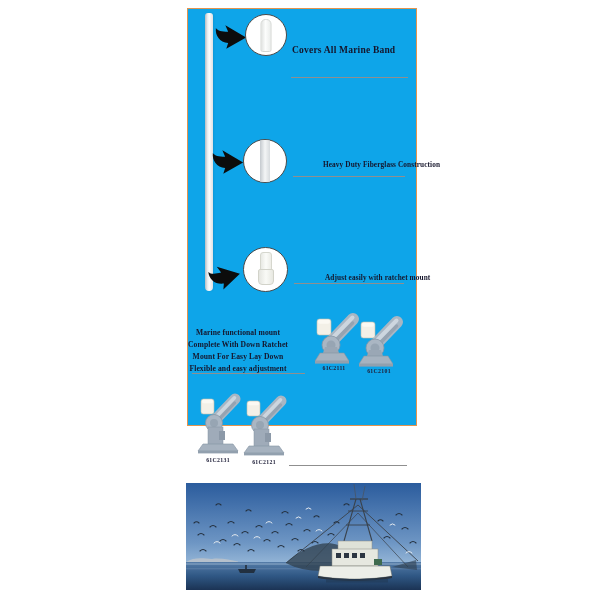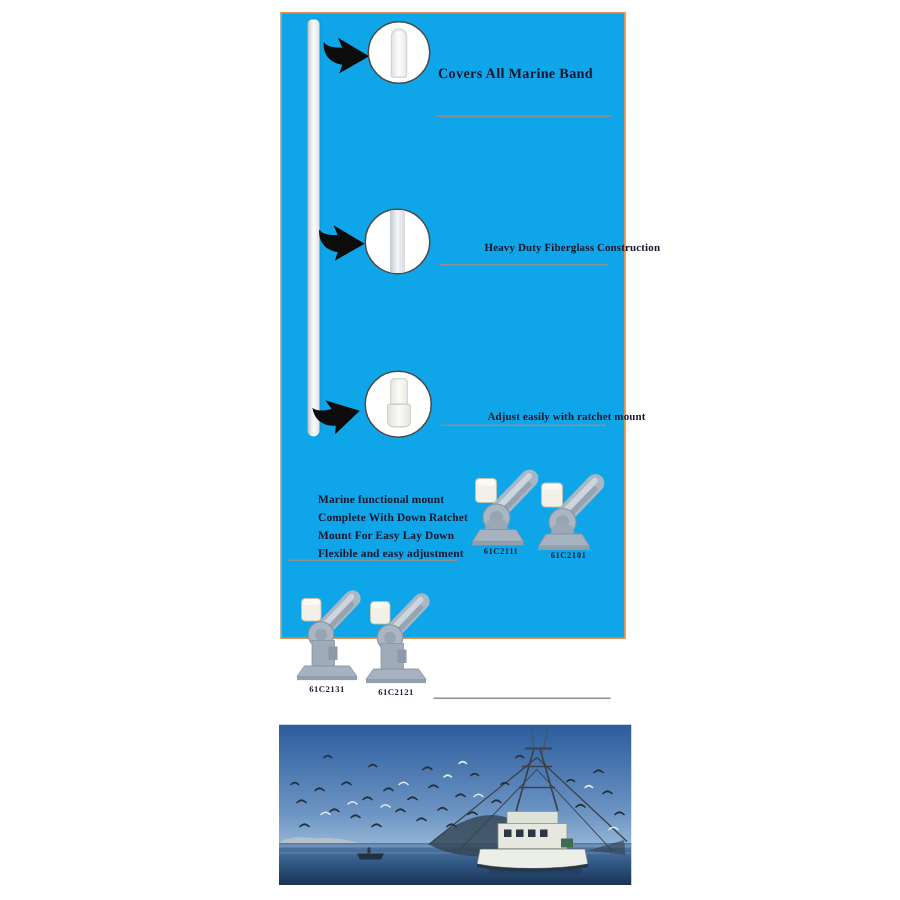--- a/index.html
+++ b/index.html
@@ -94,21 +94,21 @@
   <svg class="abs arrow a3" viewBox="0 0 36 28">
     <path d="M2,5 C1,13 6,20 15,21 L13,27 L34,15 L12,2 L15,9 C8,9 4,8 2,5 Z" fill="#0c0c0c"></path>
   </svg>
   <div class="abs circle c3">
     <div class="ferrule-top"></div>
     <div class="ferrule-bottom"></div>
   </div>
   <div class="abs t-sm" style="left:104px;top:263px;">Adjust easily with ratchet mount</div>
   <div class="abs underline" style="left:106px;top:274px;width:110px;"></div>
 
-  <div class="abs t-md" style="left:24px;top:318px;">
+  <div class="abs t-md" style="left:0;top:318px;text-align:center;">
     <div>Marine functional mount</div>
     <div>Complete With Down Ratchet</div>
     <div>Mount For Easy Lay Down</div>
     <div>Flexible and easy adjustment</div>
   </div>
   <div class="abs underline" style="left:4px;top:364px;width:113px;"></div>
 
   <svg class="abs" style="left:121px;top:300px;" width="50" height="56" viewBox="0 0 50 56">
     <line x1="21" y1="34" x2="44" y2="10" stroke="#a9b6c3" stroke-width="12" stroke-linecap="round"></line>
     <line x1="21.5" y1="37" x2="43.5" y2="14" stroke="#8e9baa" stroke-width="3.5" stroke-linecap="round" opacity="0.7"></line>

